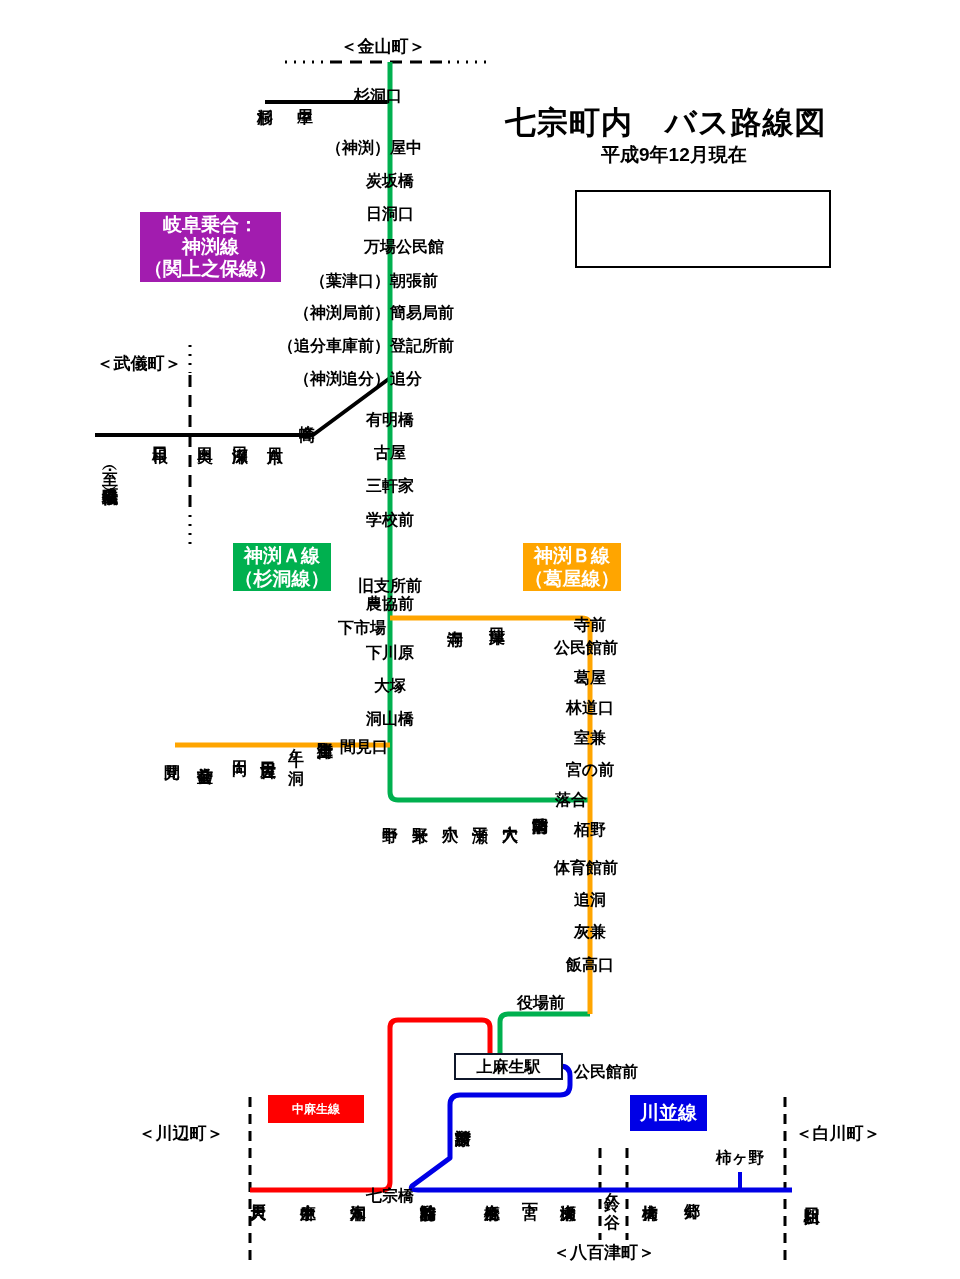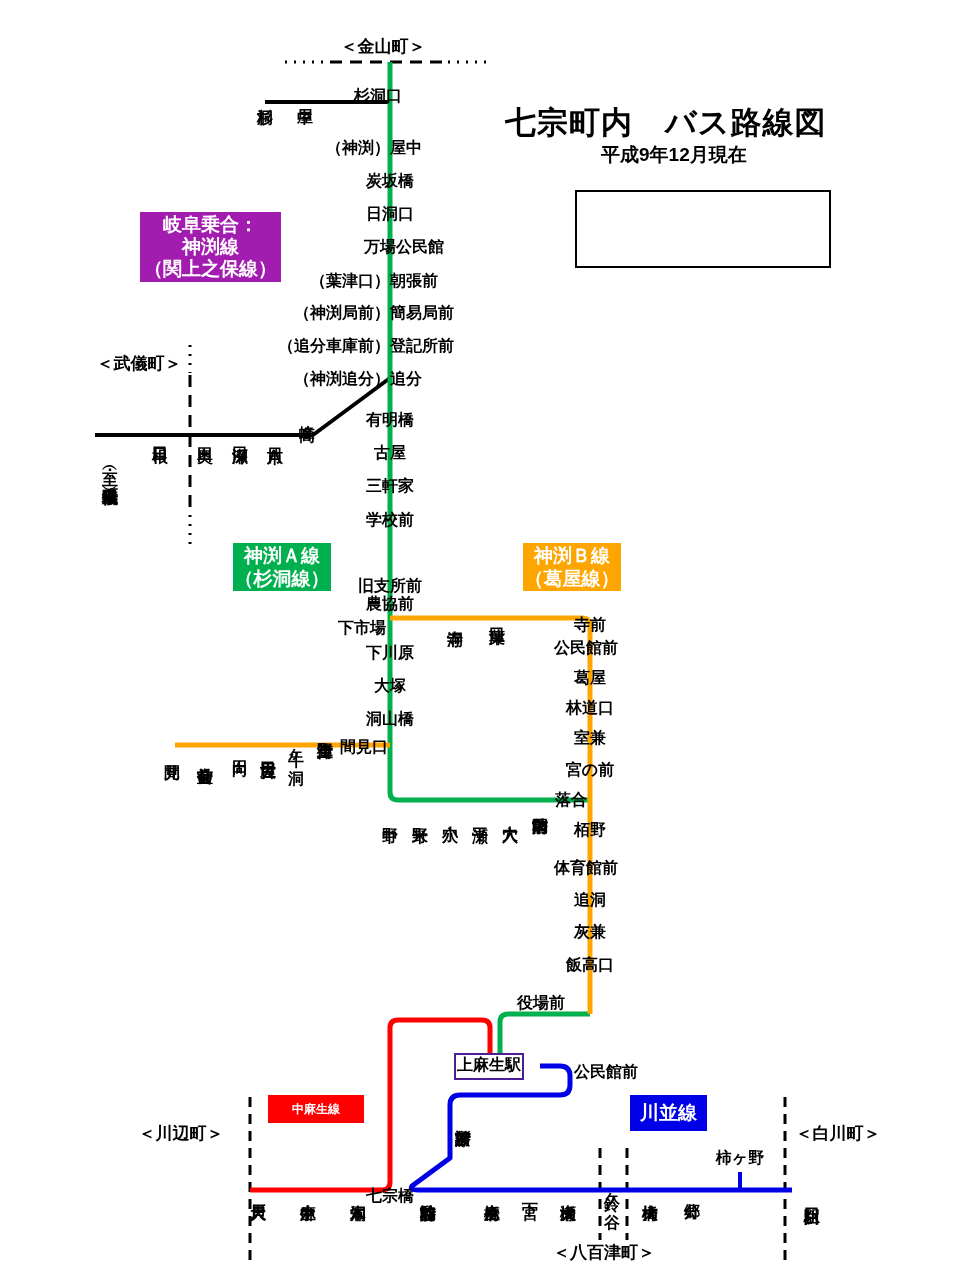--- a/index.html
+++ b/index.html
@@ -31,23 +31,23 @@
   .legend {
     position:absolute; color:#fff; font-weight:700; text-align:center; z-index:6;
     display:flex; flex-direction:column; justify-content:center; white-space:nowrap;
   }
   #legend-gifu { left:140px; top:212px; width:141px; height:70px; font-size:19px; line-height:22px; }
   #legend-a    { left:233px; top:543px; width:98px;  height:48px; font-size:19px; line-height:23px; }
   #legend-b    { left:523px; top:543px; width:98px;  height:48px; font-size:19px; line-height:23px; }
   #legend-naka { left:268px; top:1095px; width:96px; height:28px; font-size:12px; line-height:28px; }
   #legend-kawa { left:630px; top:1095px; width:77px; height:36px; font-size:19px; line-height:28px; }
   .station-box {
-    position:absolute; left:454px; top:1053px; width:70px; height:27px;
-    border:2px solid #4c1d95; background:#fff; z-index:7;
-    display:flex; align-items:flex-start; justify-content:center;
+    position:absolute; left:454px; top:1053px; width:109px; height:27px;
+    border:2px solid #0f172a; background:#fff; z-index:7;
+    display:flex; align-items:flex-end; justify-content:center;
     font-size:16px; font-weight:700; white-space:nowrap;
   }
 </style>
 </head>
 <body>
 
 <div id="canvas">
 
   <svg id="route-svg" width="960" height="1279" viewBox="0 0 960 1279">
 

